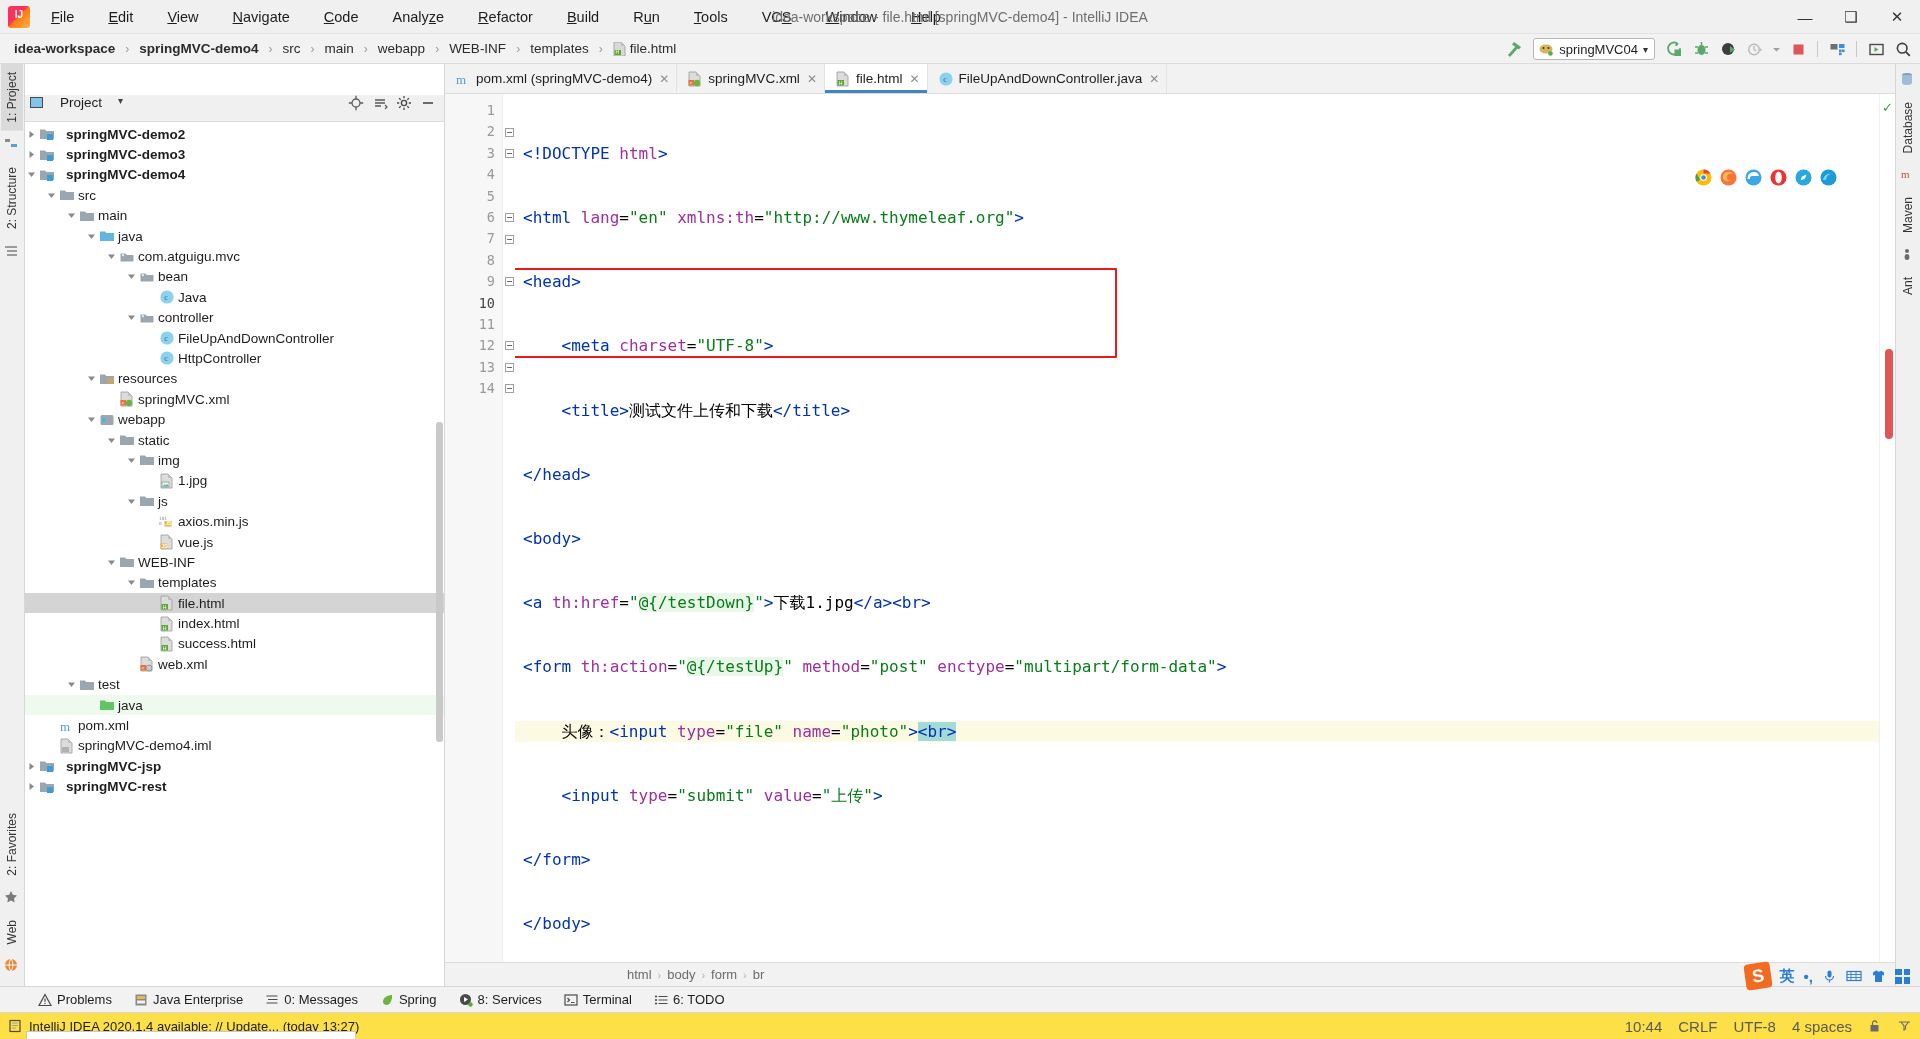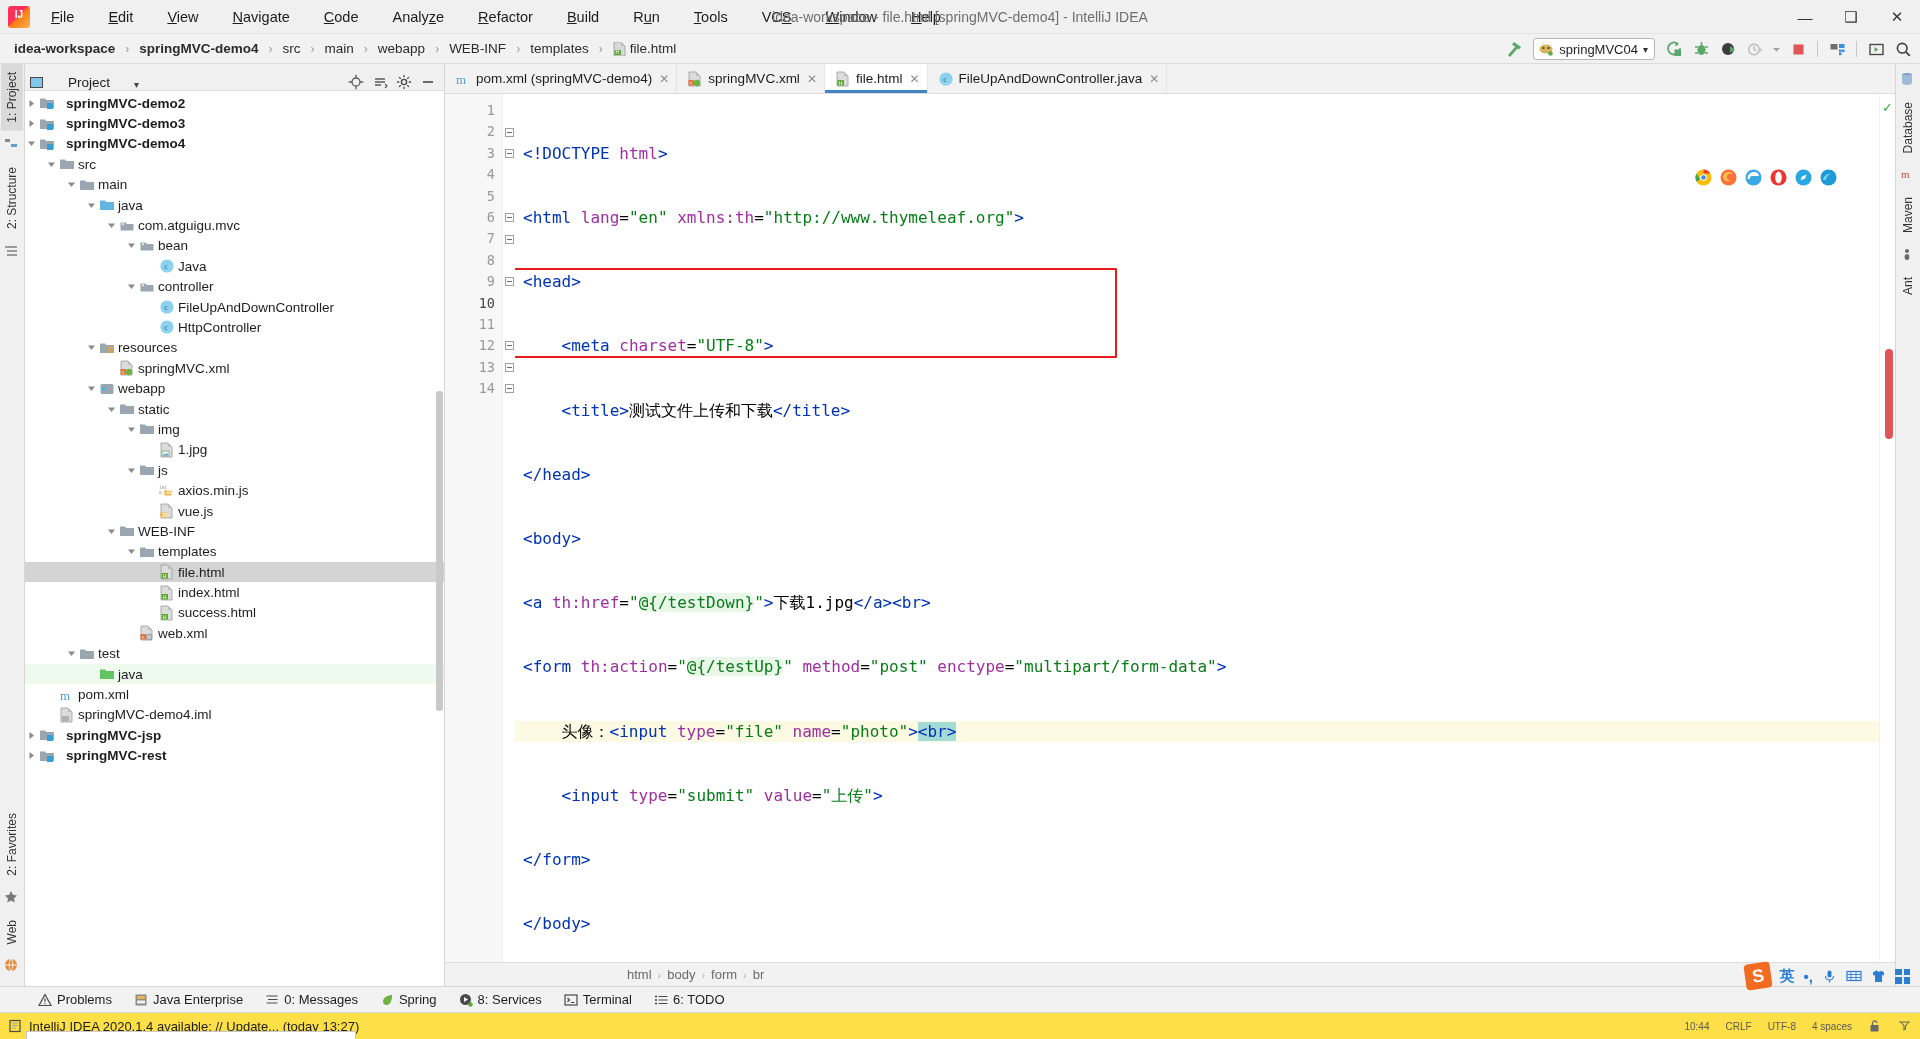--- a/index.html
+++ b/index.html
@@ -83,22 +83,22 @@
   .strip-ico { margin: 6px 0; width: 16px; height: 16px; }
 
   .rightstrip {
     width: 25px; background: #f0f0f0; border-left: 1px solid #d6d6d6;
     display: flex; flex-direction: column; align-items: center; flex: none;
   }
 
   
   .projpanel { width: 420px; background: #fff; display: flex; flex-direction: column; flex: none; border-right: 1px solid #d6d6d6; }
   .projhdr {
-    height: 27px; background: #f0f0f0; display: flex; align-items: flex-end;
-    border-bottom: 1px solid #dcdcdc; padding: 0 4px; gap: 24px; flex: none;
+    height: 27px; background: #f0f0f0; display: flex; align-items: flex-start;
+    border-bottom: 1px solid #dcdcdc; padding: 0 4px; gap: 16px; flex: none; margin-top: 31px;
   }
   .projhdr .title { font-size: 13.5px; color: #1d1d1d; }
   .projhdr-icons { margin-left: auto; display: flex; align-items: center; gap: 8px; padding-right: 4px; }
   .tree { flex: 1; overflow: hidden; padding-top: 2px; position: relative; font-size: 13.5px; }
   .tnode {
     height: 20.4px; display: flex; align-items: center; white-space: nowrap;
     padding-right: 6px;
   }
   .tnode.sel { background: #d4d4d4; }
   .tnode.green { background: #effaef; }
@@ -148,21 +148,21 @@
     white-space: pre;
   }
   .cline { height: 21.4px; line-height: 21.4px; padding-left: 8px; white-space: pre; }
   .cline.caret { background: #fcfae3; }
 
   .tk-tag { color: #0033b3; }
   .tk-attr { color: #9e2fa0; }
   .tk-str { color: #067d17; }
   .tk-punct { color: #000; }
   .tk-plain { color: #000; }
-  .hl-expr { background: #e8f7e8; border-radius: 6px; }
+  .hl-expr { background: #e8f7e8; }
   .hl-sel { background: #a5dbd6; }
 
   .redbox {
     position: absolute; border: 2px solid #e81b1b; pointer-events: none; border-radius: 1px;
   }
 
   
   .codestrip {
     width: 16px; flex: none; background: #fff; position: relative; border-left: 1px solid #f0f0f0;
   }
@@ -186,21 +186,21 @@
     height: 26px; background: #f2f2f2; border-top: 1px solid #d6d6d6;
     display: flex; align-items: center; gap: 2px; padding-left: 28px; flex: none;
   }
   .twitem { display: flex; align-items: center; gap: 5px; padding: 2px 10px; font-size: 13px; color: #1d1d1d; }
 
   .statusbar {
     height: 27px; background: #fde047; border-top: 1px solid #d6d6d6;
     display: flex; align-items: center; padding: 0 8px; gap: 8px; flex: none; position: relative;
   }
   .status-left { display: flex; align-items: center; gap: 7px; font-size: 13px; color: #1d1d1d; }
-  .status-right { margin-left: auto; display: flex; align-items: center; gap: 16px; font-size: 10px; color: #5a5a5a; }
+  .status-right { margin-left: auto; display: flex; align-items: center; gap: 16px; font-size: 15px; color: #5a5a5a; }
 
   .progressbox {
     position: absolute; left: 26px; top: 18px; width: 330px; height: 16px;
     background: #fff; border: 1px solid #c8c8c8;
   }
 
   
   .ime {
     position: absolute; right: 10px; bottom: 8px; display: flex; align-items: center; gap: 9px;
     z-index: 40;

